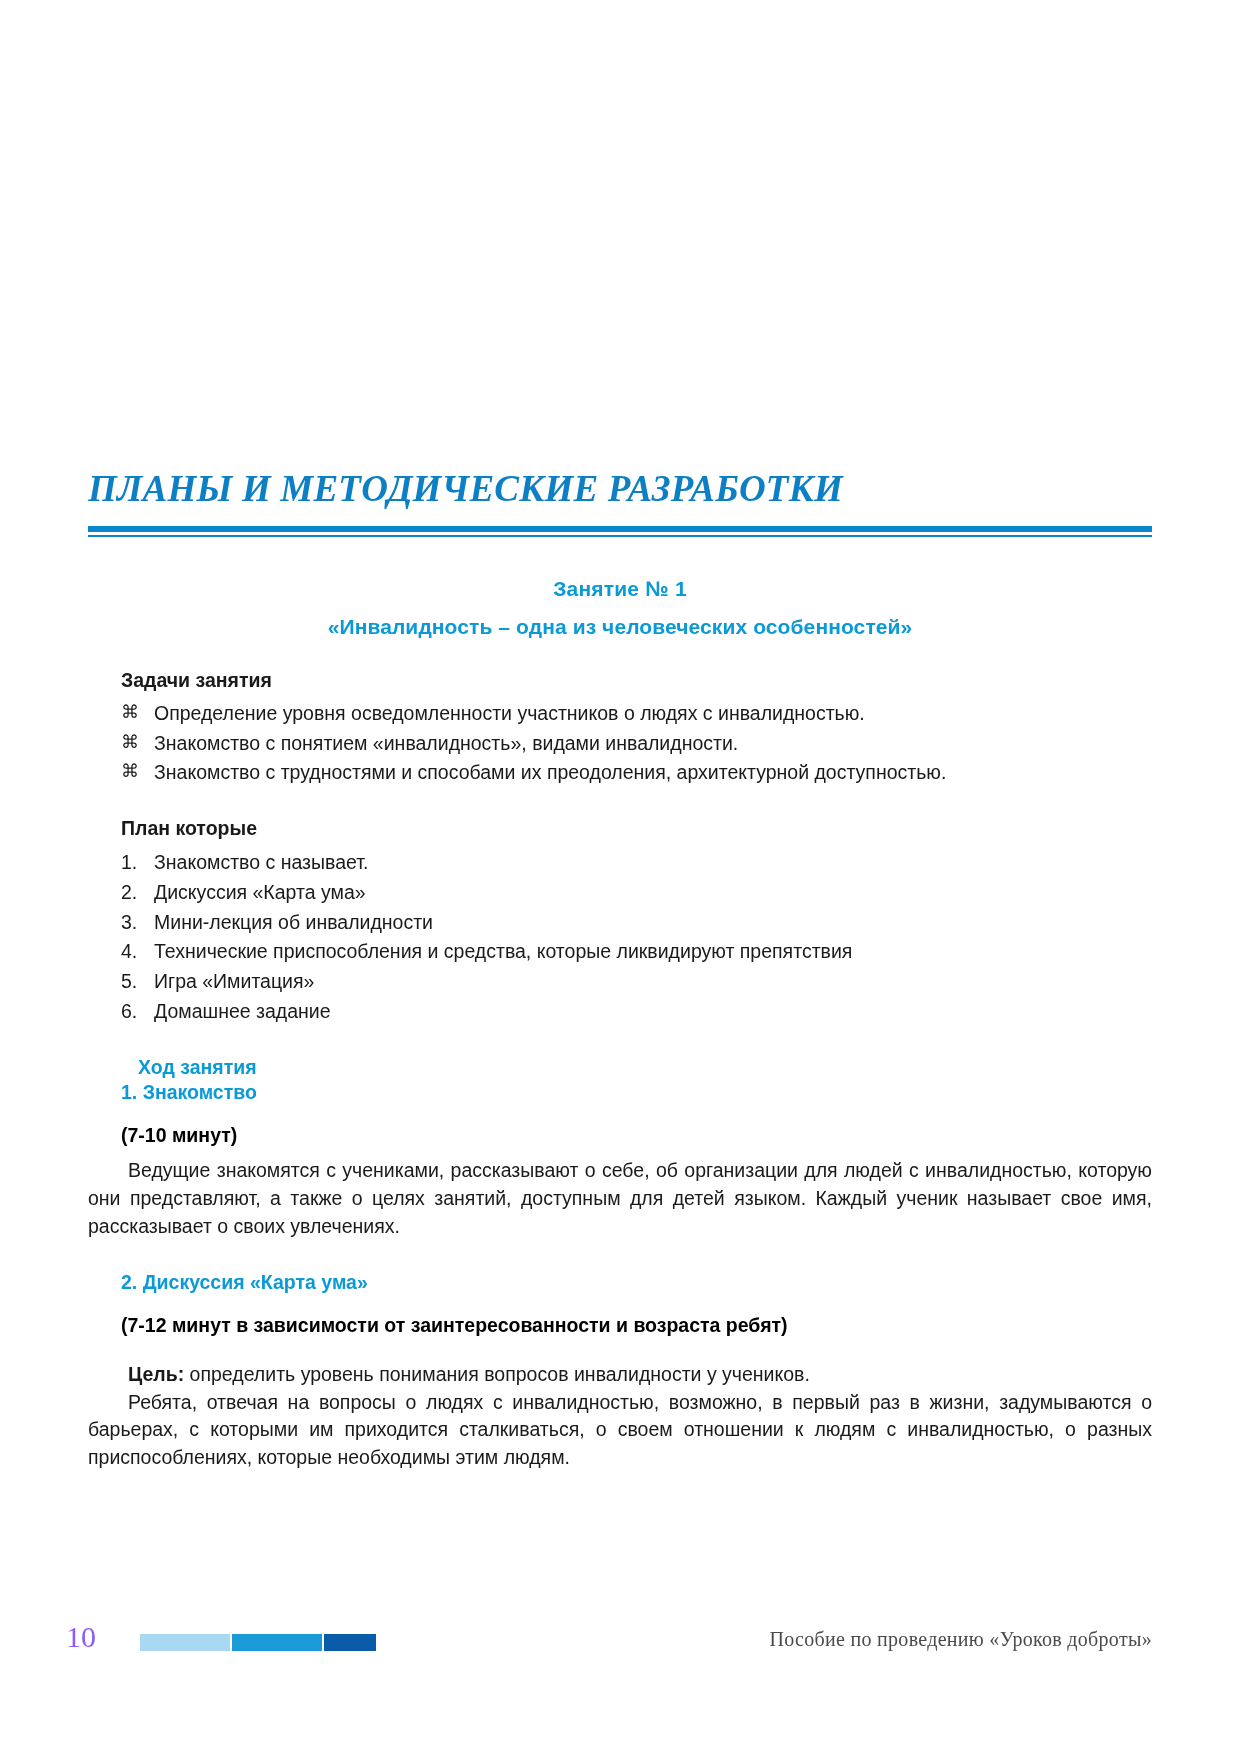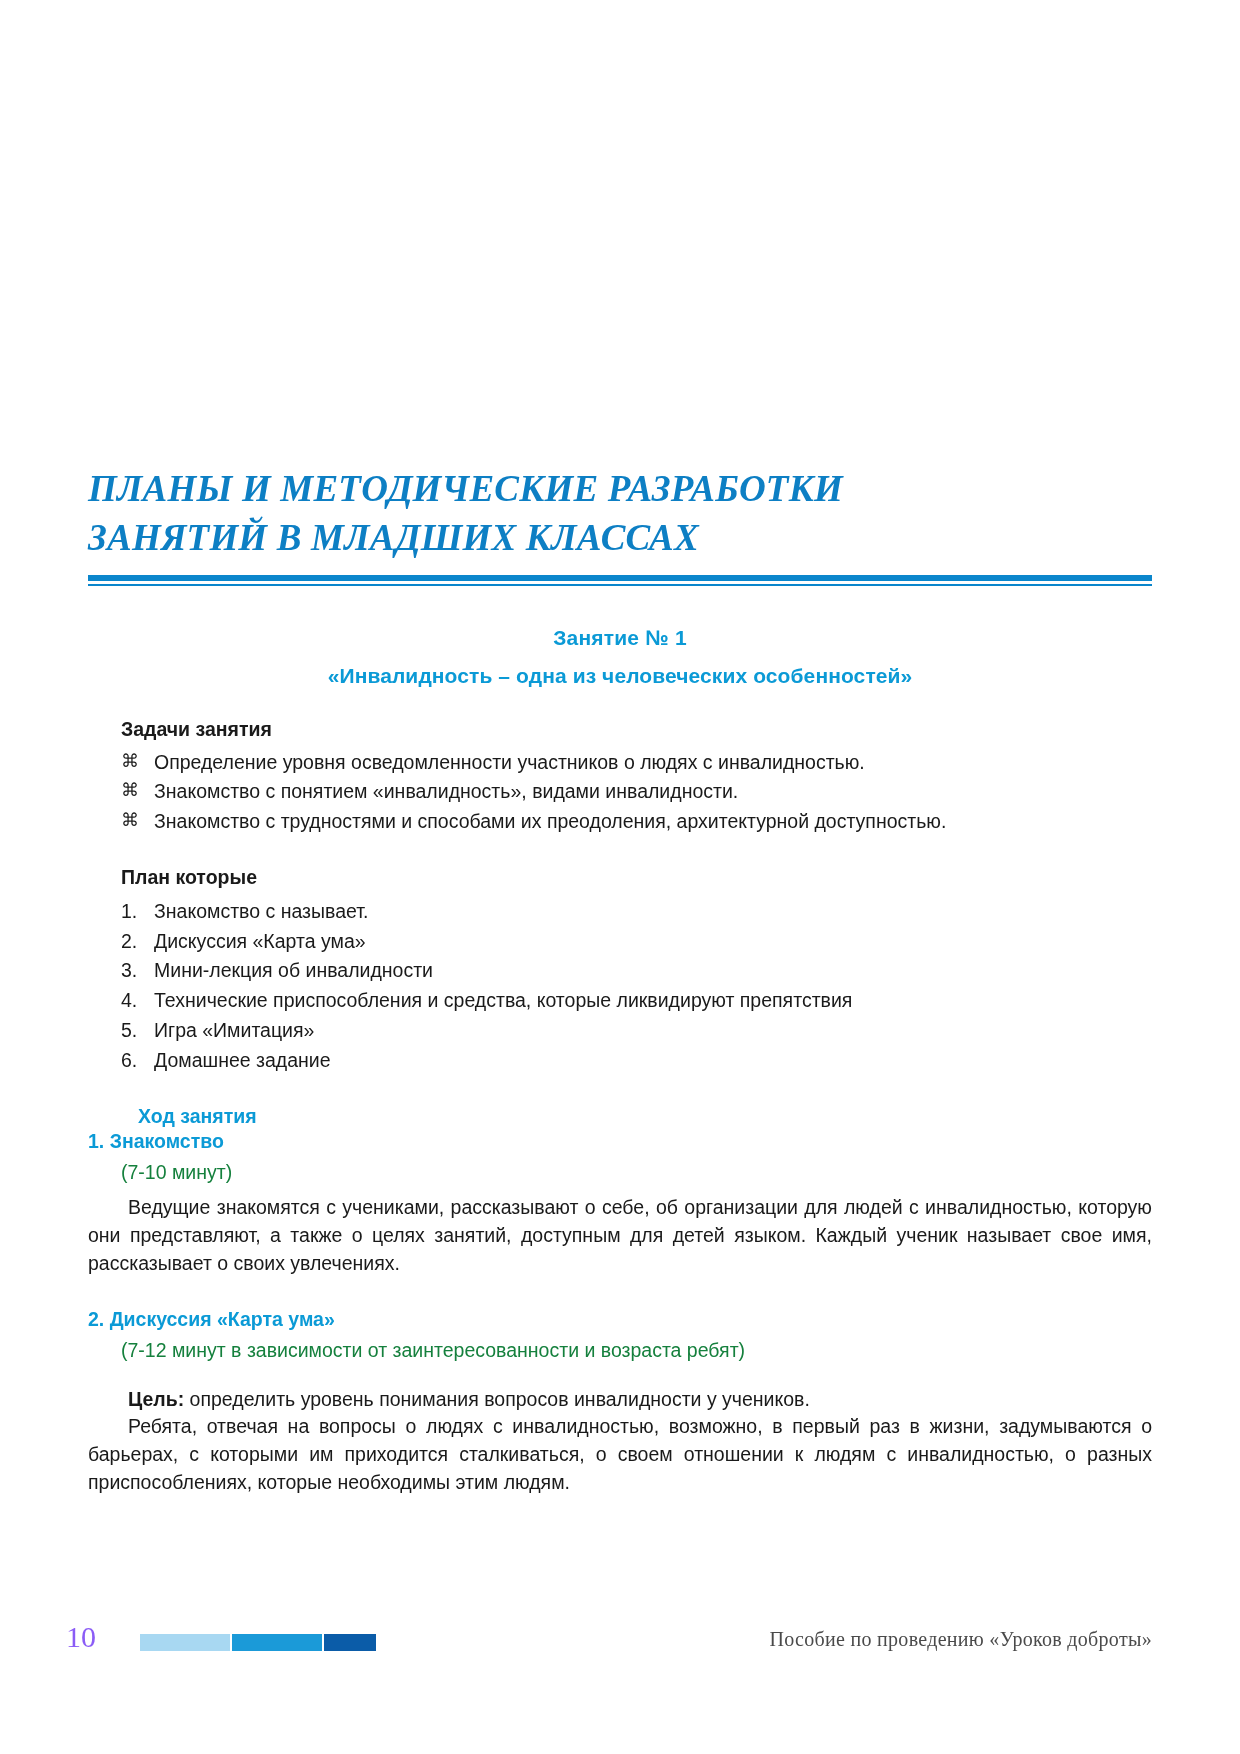--- a/index.html
+++ b/index.html
@@ -137,28 +137,29 @@
     text-align: justify;
     margin: 0;
   }
   .para.indent {
     text-indent: 40px;
   }
   .sub-head-blue {
     font-size: 19.5px;
     font-weight: bold;
     color: #0b9ad6;
+    margin-left: 33px;
     margin-top: 2px;
   }
   .sub-head-black {
     font-size: 19.5px;
-    font-weight: normal;
-    color: #15803d;
+    font-weight: bold;
+    color: #000000;
     margin-left: 33px;
-    margin-top: 8px;
+    margin-top: 20px;
   }
   .block-gap { margin-top: 30px; }
   .small-gap { margin-top: 10px; }
 
   b.inline { font-weight: bold; }
 
   
   .footer {
     position: absolute;
     left: 0;
@@ -195,21 +196,20 @@
 </style>
 </head>
 <body>
 
 <div class="page">
 
   <div class="content">
 
     <h1 class="main-title">
       <span>ПЛАНЫ И МЕТОДИЧЕСКИЕ РАЗРАБОТКИ</span>
-      <span class="title-line2">ЗАНЯТИЙ В МЛАДШИХ КЛАССАХ</span>
     </h1>
 
     <div class="rule-wrap">
       <div class="rule-thick"></div>
       <div class="rule-thin"></div>
     </div>
 
     <div class="lesson-head">
       <div class="lesson-number">Занятие № 1</div>
       <div class="lesson-title">«Инвалидность – одна из человеческих особенностей»</div>

